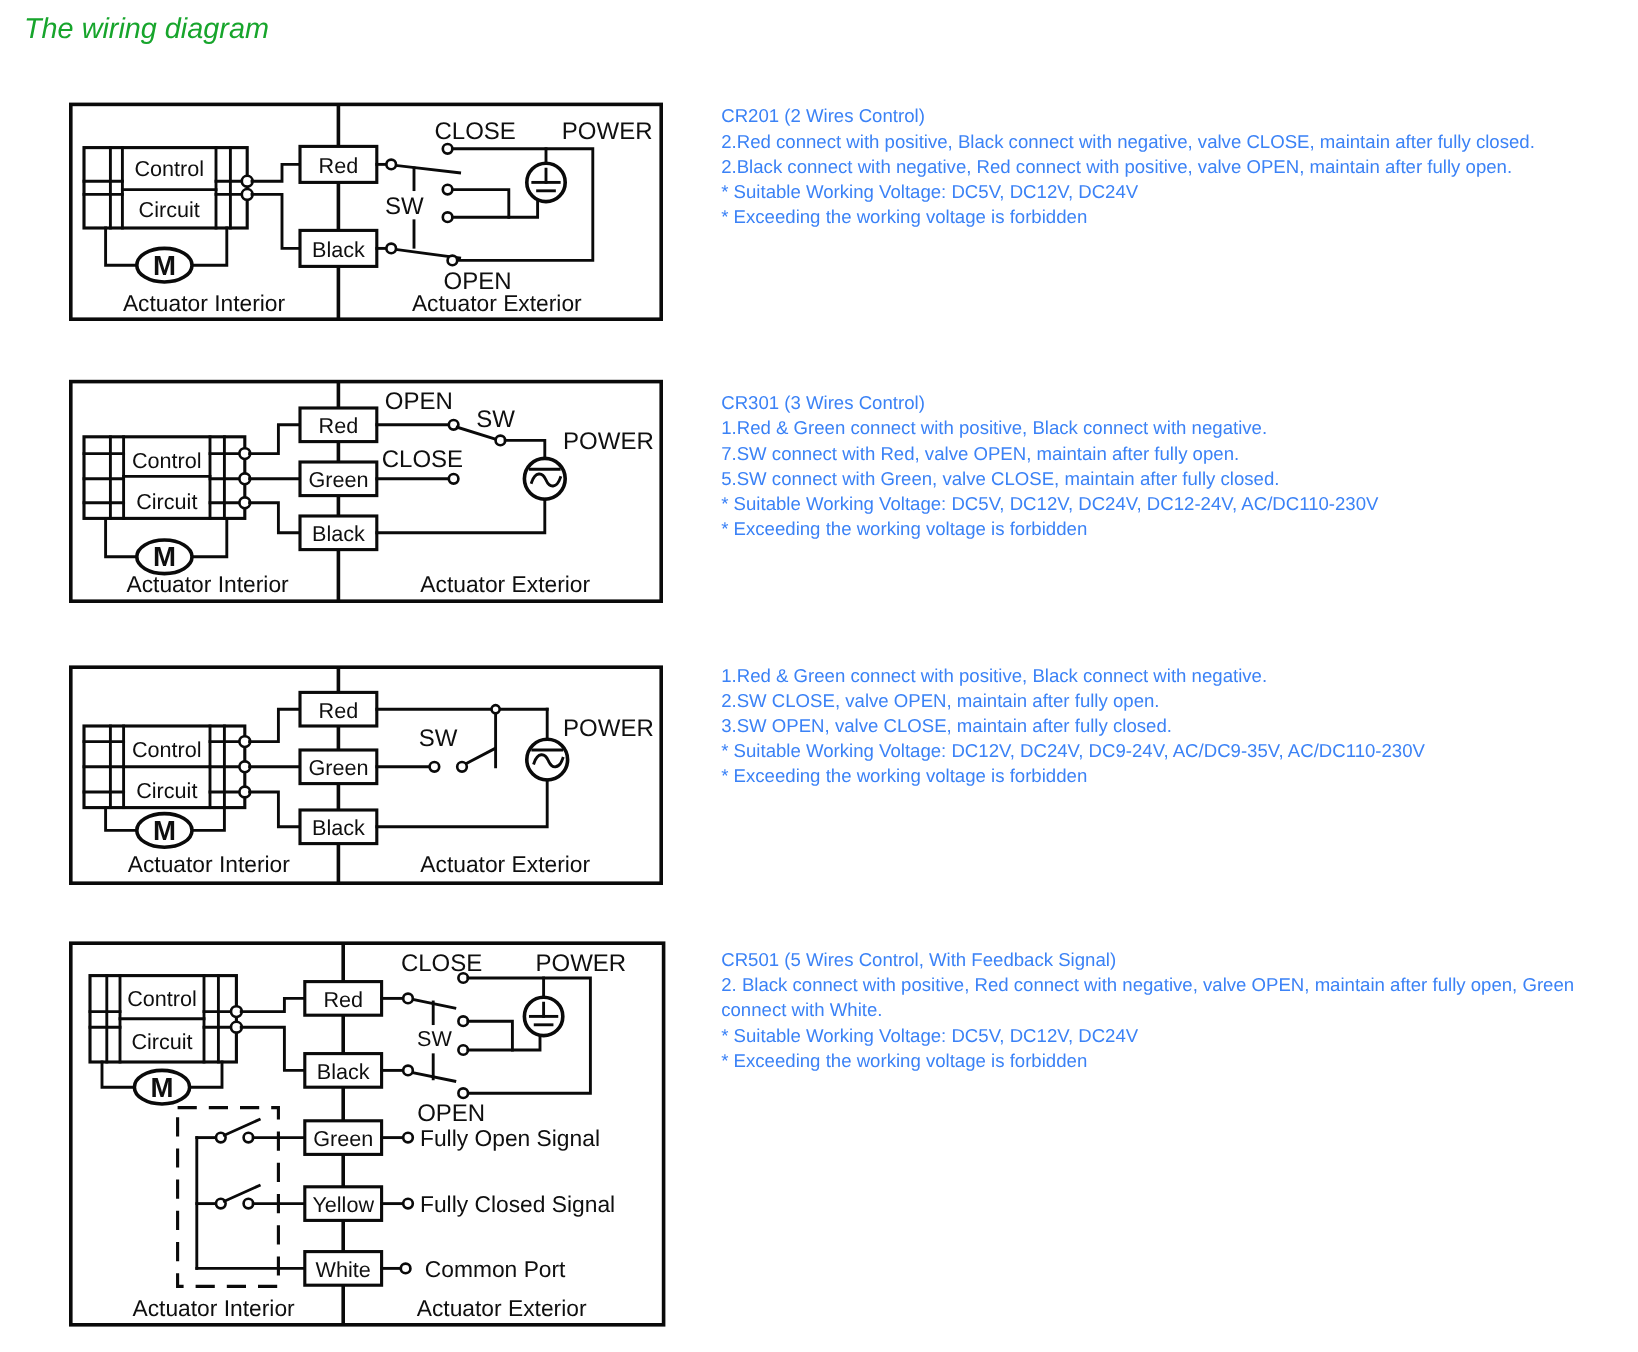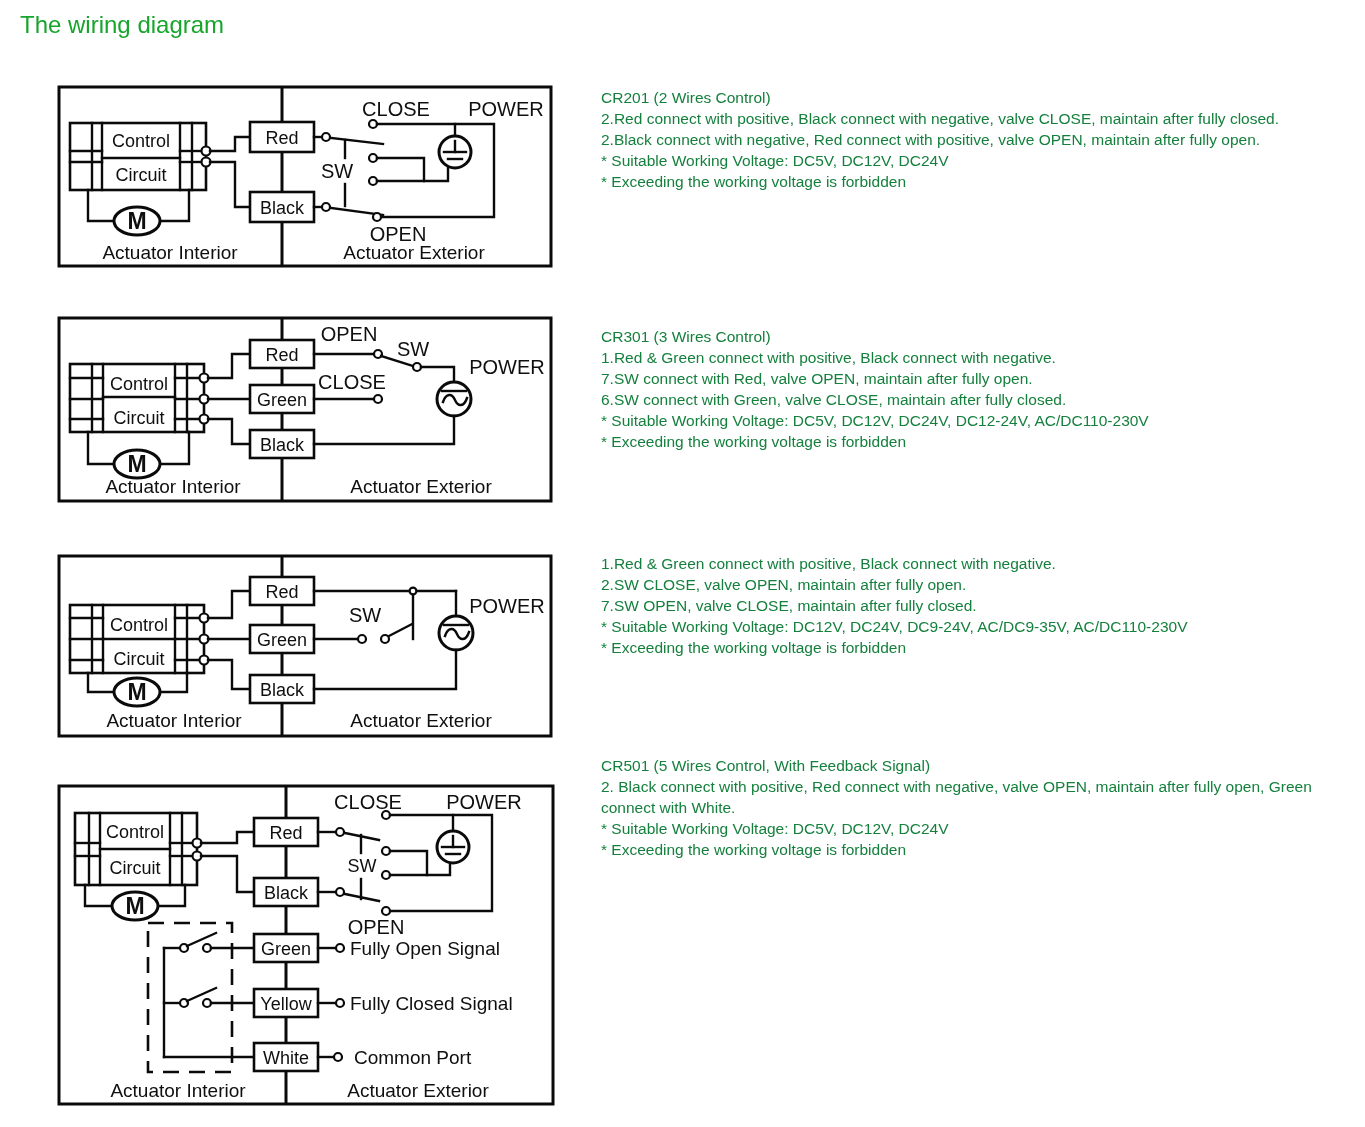--- a/index.html
+++ b/index.html
@@ -1,19 +1,19 @@
 <!DOCTYPE html>
 <html><head>
 <meta charset="utf-8">
 <style>
   html,body{margin:0;padding:0;background:#fff;}
   body{position:relative;width:1365px;height:1127px;font-family:"Liberation Sans",sans-serif;overflow:hidden;}
-  .page-title{position:absolute;left:20px;top:11px;font-size:24px;color:#17a52c;}
+  .page-title{position:absolute;left:20px;top:11px;font-size:24px;color:#17a52c;font-style:italic;}
   svg{position:absolute;left:0;top:0;}
-  .sec{position:absolute;left:601px;width:762px;font-size:15.5px;line-height:21px;color:#15803d;}
+  .sec{position:absolute;left:601px;width:762px;font-size:15.5px;line-height:21px;color:#3b82f6;}
   .sec div{margin:0;}
   
   .w{fill:none;stroke:#0a0a0a;stroke-width:2.4;stroke-linecap:square;}
   .w3{fill:none;stroke:#0a0a0a;stroke-width:3;}
   .bx{fill:#fff;stroke:#0a0a0a;stroke-width:2.6;}
   .pw{fill:#fff;stroke:#0a0a0a;stroke-width:3;}
   .tc{fill:#fff;stroke:#0a0a0a;stroke-width:2.2;}
   .dash{fill:none;stroke:#0a0a0a;stroke-width:2.6;stroke-dasharray:16 10;}
   text{fill:#0f0f0f;font-family:"Liberation Sans",sans-serif;}
   .t18{font-size:18px;text-anchor:middle;}
@@ -324,31 +324,31 @@
   <div>2.Red connect with positive, Black connect with negative, valve CLOSE, maintain after fully closed.</div>
   <div>2.Black connect with negative, Red connect with positive, valve OPEN, maintain after fully open.</div>
   <div>* Suitable Working Voltage: DC5V, DC12V, DC24V</div>
   <div>* Exceeding the working voltage is forbidden</div>
 </div>
 
 <div class="sec" style="top:326px">
   <div>CR301 (3 Wires Control)</div>
   <div>1.Red &amp; Green connect with positive, Black connect with negative.</div>
   <div>7.SW connect with Red, valve OPEN, maintain after fully open.</div>
-  <div>6.SW connect with Green, valve CLOSE, maintain after fully closed.</div>
+  <div>5.SW connect with Green, valve CLOSE, maintain after fully closed.</div>
   <div>* Suitable Working Voltage: DC5V, DC12V, DC24V, DC12-24V, AC/DC110-230V</div>
   <div>* Exceeding the working voltage is forbidden</div>
 </div>
 
 <div class="sec" style="top:553px">
   <div>1.Red &amp; Green connect with positive, Black connect with negative.</div>
   <div>2.SW CLOSE, valve OPEN, maintain after fully open.</div>
-  <div>7.SW OPEN, valve CLOSE, maintain after fully closed.</div>
+  <div>3.SW OPEN, valve CLOSE, maintain after fully closed.</div>
   <div>* Suitable Working Voltage: DC12V, DC24V, DC9-24V, AC/DC9-35V, AC/DC110-230V</div>
   <div>* Exceeding the working voltage is forbidden</div>
 </div>
 
-<div class="sec" style="top:755px">
+<div class="sec" style="top:790px">
   <div>CR501 (5 Wires Control, With Feedback Signal)</div>
   <div>2. Black connect with positive, Red connect with negative, valve OPEN, maintain after fully open, Green connect with White.</div>
   <div>* Suitable Working Voltage: DC5V, DC12V, DC24V</div>
   <div>* Exceeding the working voltage is forbidden</div>
 </div>
 
 </body></html>

